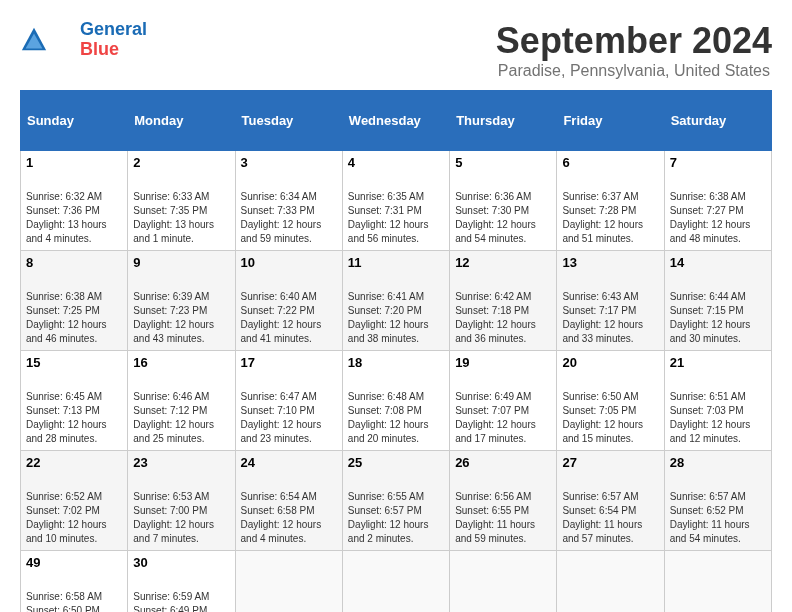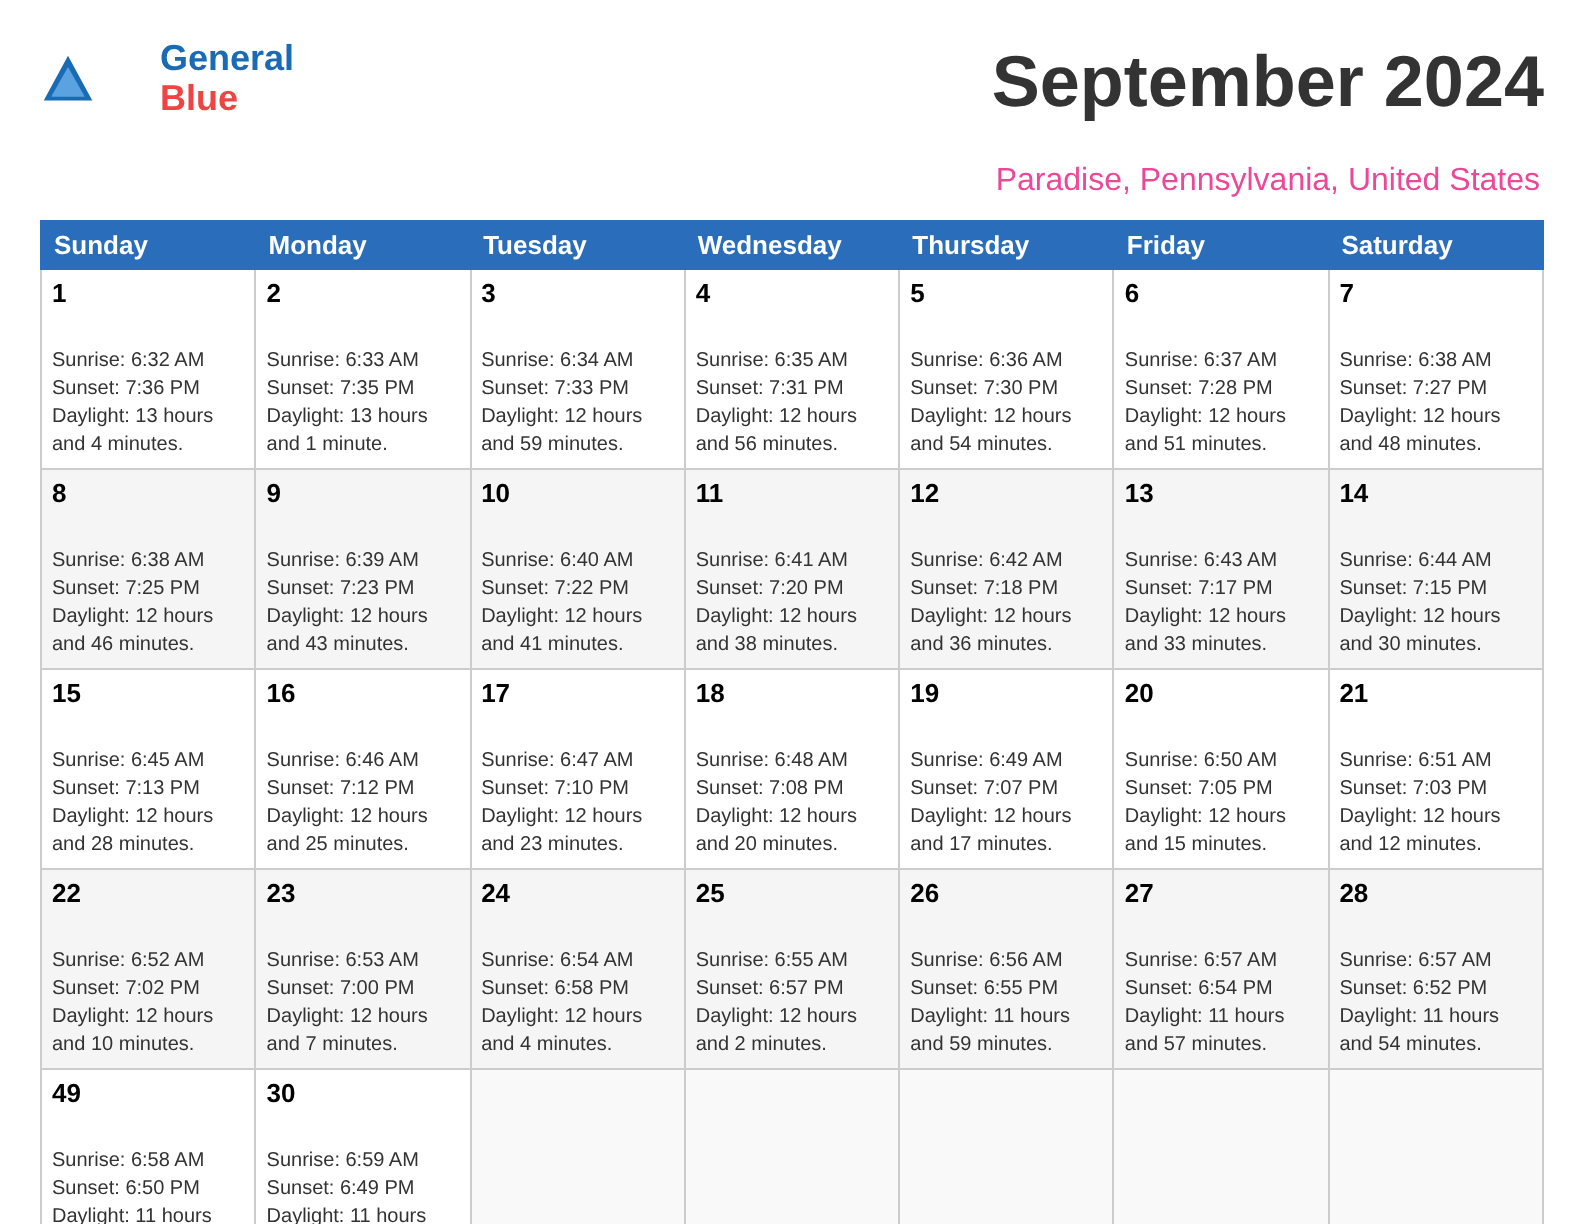--- a/index.html
+++ b/index.html
@@ -38,33 +38,32 @@
     .title-block {
       text-align: center;
     }
     .month-title {
       font-size: 36px;
       font-weight: bold;
       color: #333;
     }
     .location {
       font-size: 16px;
-      color: #ec4899;
-      margin-top: 20px;
+      color: #737373;
     }
     table {
       width: 100%;
       border-collapse: collapse;
       font-size: 11px;
     }
     th {
       background: #2a6ebb;
       color: #fff;
       text-align: left;
-      padding: 4px 6px;
+      padding: 22px 6px;
       font-size: 13px;
       font-weight: bold;
       border: 1px solid #2a6ebb;
     }
     td {
       border: 1px solid #ccc;
       vertical-align: top;
       padding: 4px 5px;
       width: calc(100% / 7);
       min-height: 80px;

